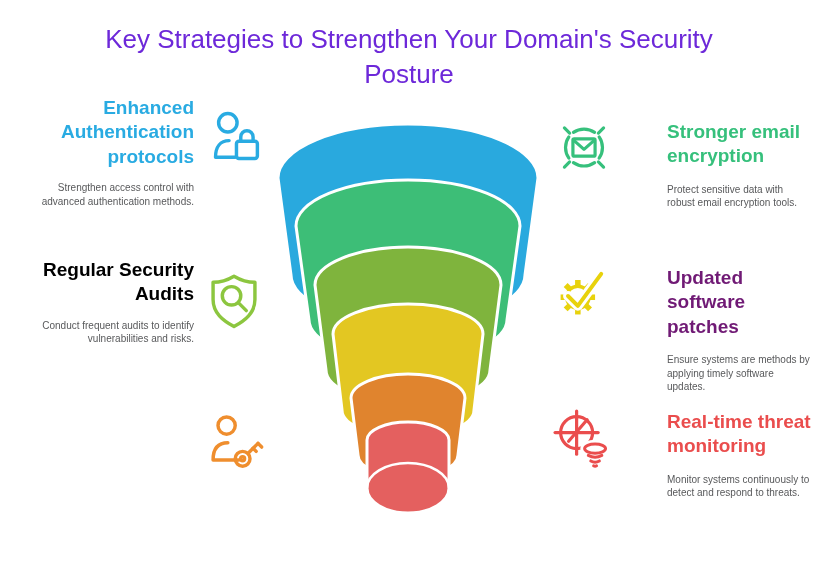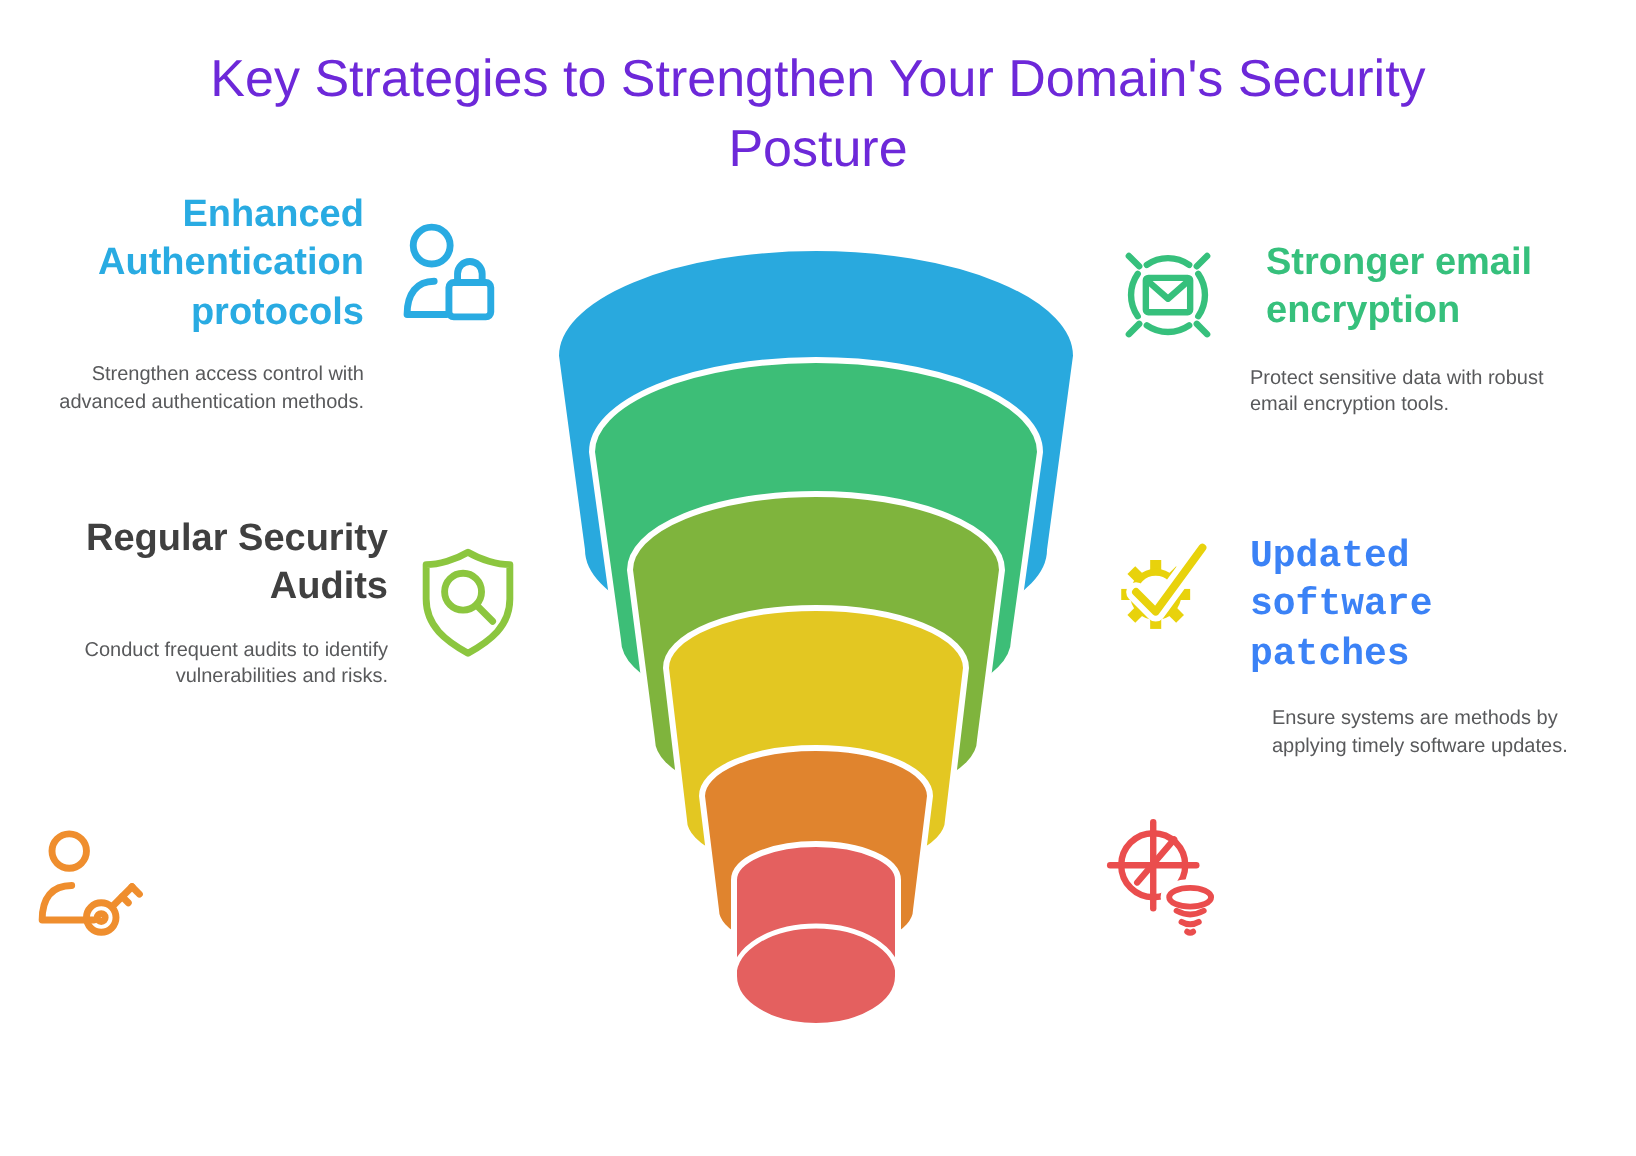--- a/index.html
+++ b/index.html
@@ -8,25 +8,25 @@
     background:#ffffff;
     font-family:"Liberation Sans","DejaVu Sans",sans-serif;
   }
   .page-title{
     position:absolute;top:22px;left:0;right:0;margin:0 auto;
     width:620px;text-align:center;
     font-size:26px;font-weight:400;line-height:1.35;color:#6d28d9;
   }
   .funnel-wrap{position:absolute;left:265px;top:95px;width:290px;height:450px;}
   .row{position:absolute;display:flex;align-items:flex-start;}
-  .row.left{left:10px;width:256px;gap:8px;}
+  .row.left{left:10px;width:256px;justify-content:flex-end;gap:8px;}
   .row.right{left:552px;width:260px;gap:9px;}
   .row .txt{display:flex;flex-direction:column;}
   .row.left .txt{align-items:flex-end;text-align:right;}
-  .row.right .txt{align-items:center;text-align:left;}
+  .row.right .txt{align-items:center;text-align:left;margin-left:42px;}
   .hd{margin:0;font-size:19px;font-weight:700;line-height:1.28;}
   .row.right .hd{margin-top:8px;}
   .ds{margin:12px 0 0 0;font-size:10px;line-height:1.36;color:#58595b;}
   .row.right .ds{margin-top:14px;}
   .ic{flex:0 0 64px;width:64px;height:64px;margin-top:12px;}
   .row.right .ic{margin-top:6px;}
   .ic svg{display:block;}
   .ic svg *{fill:none;}
 </style>
 </head>
@@ -60,21 +60,21 @@
         <path d="M27 40 L11 40 C11 31.5 15 26.5 22 26.5"></path>
         <path d="M31.5 27 v-3.5 a5 5 0 0 1 10 0 V27"></path>
         <rect x="28" y="27" width="17" height="14" rx="2"></rect>
       </g>
     </svg>
   </div>
 </div>
 
 <div class="row left" style="top:258px">
   <div class="txt">
-    <h3 class="hd" style="max-width: 162px; color: #404040;">Regular Security Audits</h3>
+    <h3 class="hd" style="max-width: 162px; color: #000000;">Regular Security Audits</h3>
     <p class="ds" style="max-width:195px">Conduct frequent audits to identify vulnerabilities and risks.</p>
   </div>
   <div class="ic">
     <svg width="64" height="64" viewBox="0 0 52 52">
       <g stroke-width="2.8" stroke-linecap="round" stroke-linejoin="round" stroke="#8cc63f">
         <path d="M26 5 C21 8 14 10 9 10 L9 24 C9 35 17 41 26 46 C35 41 43 35 43 24 L43 10 C38 10 31 8 26 5 Z"></path>
         <circle cx="24" cy="21" r="7.5"></circle>
         <path d="M29.5 26.5 L36 33"></path>
       </g>
     </svg>
@@ -134,21 +134,21 @@
           <path d="M21 18.5 L21 13"></path>
             <path d="M27 21 L30.9 17.1"></path>
         </g>
         <circle cx="21" cy="27" r="9" stroke-width="2.8"></circle>
         <path d="M13 26 L21 34 L40 8" stroke="#ffffff" stroke-width="8"></path>
         <path d="M13 26 L21 34 L40 8" stroke-width="3.2"></path>
       </g>
     </svg>
   </div>
   <div class="txt">
-    <h3 class="hd" style="max-width: 172px; color: #3b82f6; font-family: Liberation Mono, monospace;">Updated software patches</h3>
+    <h3 class="hd" style="max-width: 172px; color: #701a75;">Updated software patches</h3>
     <p class="ds" style="max-width:150px">Ensure systems are methods by applying timely software updates.</p>
   </div>
 </div>
 
 <div class="row right" style="top:402px">
   <div class="ic">
     <svg width="64" height="64" viewBox="0 0 52 52">
       <g stroke-width="2.6" stroke-linecap="round" stroke-linejoin="round" stroke="#ea4d4d">
         <circle cx="20" cy="20" r="13"></circle>
         <path d="M20 2.5 V37.5"></path>
@@ -159,13 +159,17 @@
           <path d="M29.5 38.5 Q35 41.5 40.5 38.5"></path>
           <path d="M31.5 43 Q35 45 38.5 43"></path>
         </g>
         <ellipse cx="35" cy="33" rx="8.5" ry="3.8" stroke-width="2.4"></ellipse>
         <path d="M29.5 38.5 Q35 41.5 40.5 38.5" stroke-width="2.4"></path>
         <path d="M31.5 43 Q35 45 38.5 43" stroke-width="2.4"></path>
         <path d="M33.8 47 Q35 47.8 36.2 47" stroke-width="2.4"></path>
       </g>
     </svg>
   </div>
+  <div class="txt">
+    <h3 class="hd" style="max-width: 162px; color: rgb(234, 77, 77);">Real-time threat monitoring</h3>
+    <p class="ds" style="max-width:172px">Monitor systems continuously to detect and respond to threats.</p>
+  </div>
 </div>
 
 </body></html>

